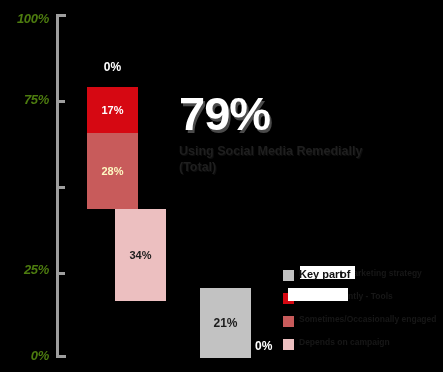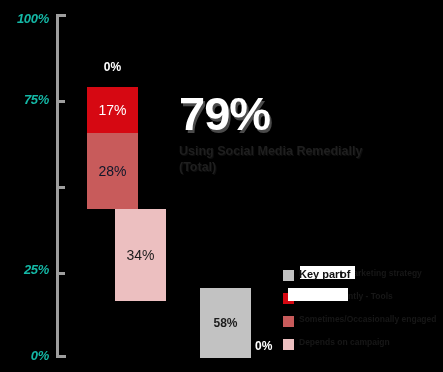--- a/index.html
+++ b/index.html
@@ -25,21 +25,21 @@
     height: 372px;
   }
   .y-tick-label {
     position: absolute;
     right: 6px;
     width: 48px;
     text-align: right;
     font-size: 13px;
     font-weight: bold;
     font-style: italic;
-    color: #14b8a6;
+    color: #4d7c0f;
     letter-spacing: -0.3px;
     white-space: nowrap;
   }
   #axis-bracket {
     position: absolute;
     left: 56px;
     top: 14px;
     width: 10px;
     height: 344px;
     border-left: 3px solid #9e9e9e;
@@ -73,29 +73,29 @@
   .bar-seg {
     position: relative;
     width: 100%;
     box-sizing: border-box;
   }
   .seg-label {
     position: absolute;
     left: 0;
     right: 0;
     text-align: center;
-    font-size: 14px;
-    font-weight: normal;
+    font-size: 11px;
+    font-weight: bold;
     top: 50%;
     transform: translateY(-50%);
   }
   #seg-top { background: #d60812; }
   #seg-top .seg-label { color: #ffffff; }
   #seg-mid { background: #c85b5b; }
-  #seg-mid .seg-label { color: #0f172a; }
+  #seg-mid .seg-label { color: #fef9c3; }
   #seg-bot { background: #ecbfc0; }
   #seg-bot .seg-label { color: #1c1c1c; }
 
   #stack-top-label {
     position: absolute;
     left: 87px;
     width: 51px;
     top: 60px;
     text-align: center;
     font-size: 12px;
@@ -238,21 +238,21 @@
       </div>
       <div class="bar-seg" id="seg-mid" style="height:28%;">
         <span class="seg-label">28%</span>
       </div>
       <div class="bar-seg" id="seg-bot" style="height:34%;margin-left:28px;">
         <span class="seg-label">34%</span>
       </div>
     </div>
 
     <div id="gray-bar">
-      <span id="gray-bar-label">58%</span>
+      <span id="gray-bar-label">21%</span>
     </div>
   </div>
 
   <div id="callout">
     <div id="callout-value">79%</div>
     <div id="callout-sub">
       <span>Using Social Media Remedially</span>
       <span id="callout-sub-line2">(Total)</span>
     </div>
   </div>

